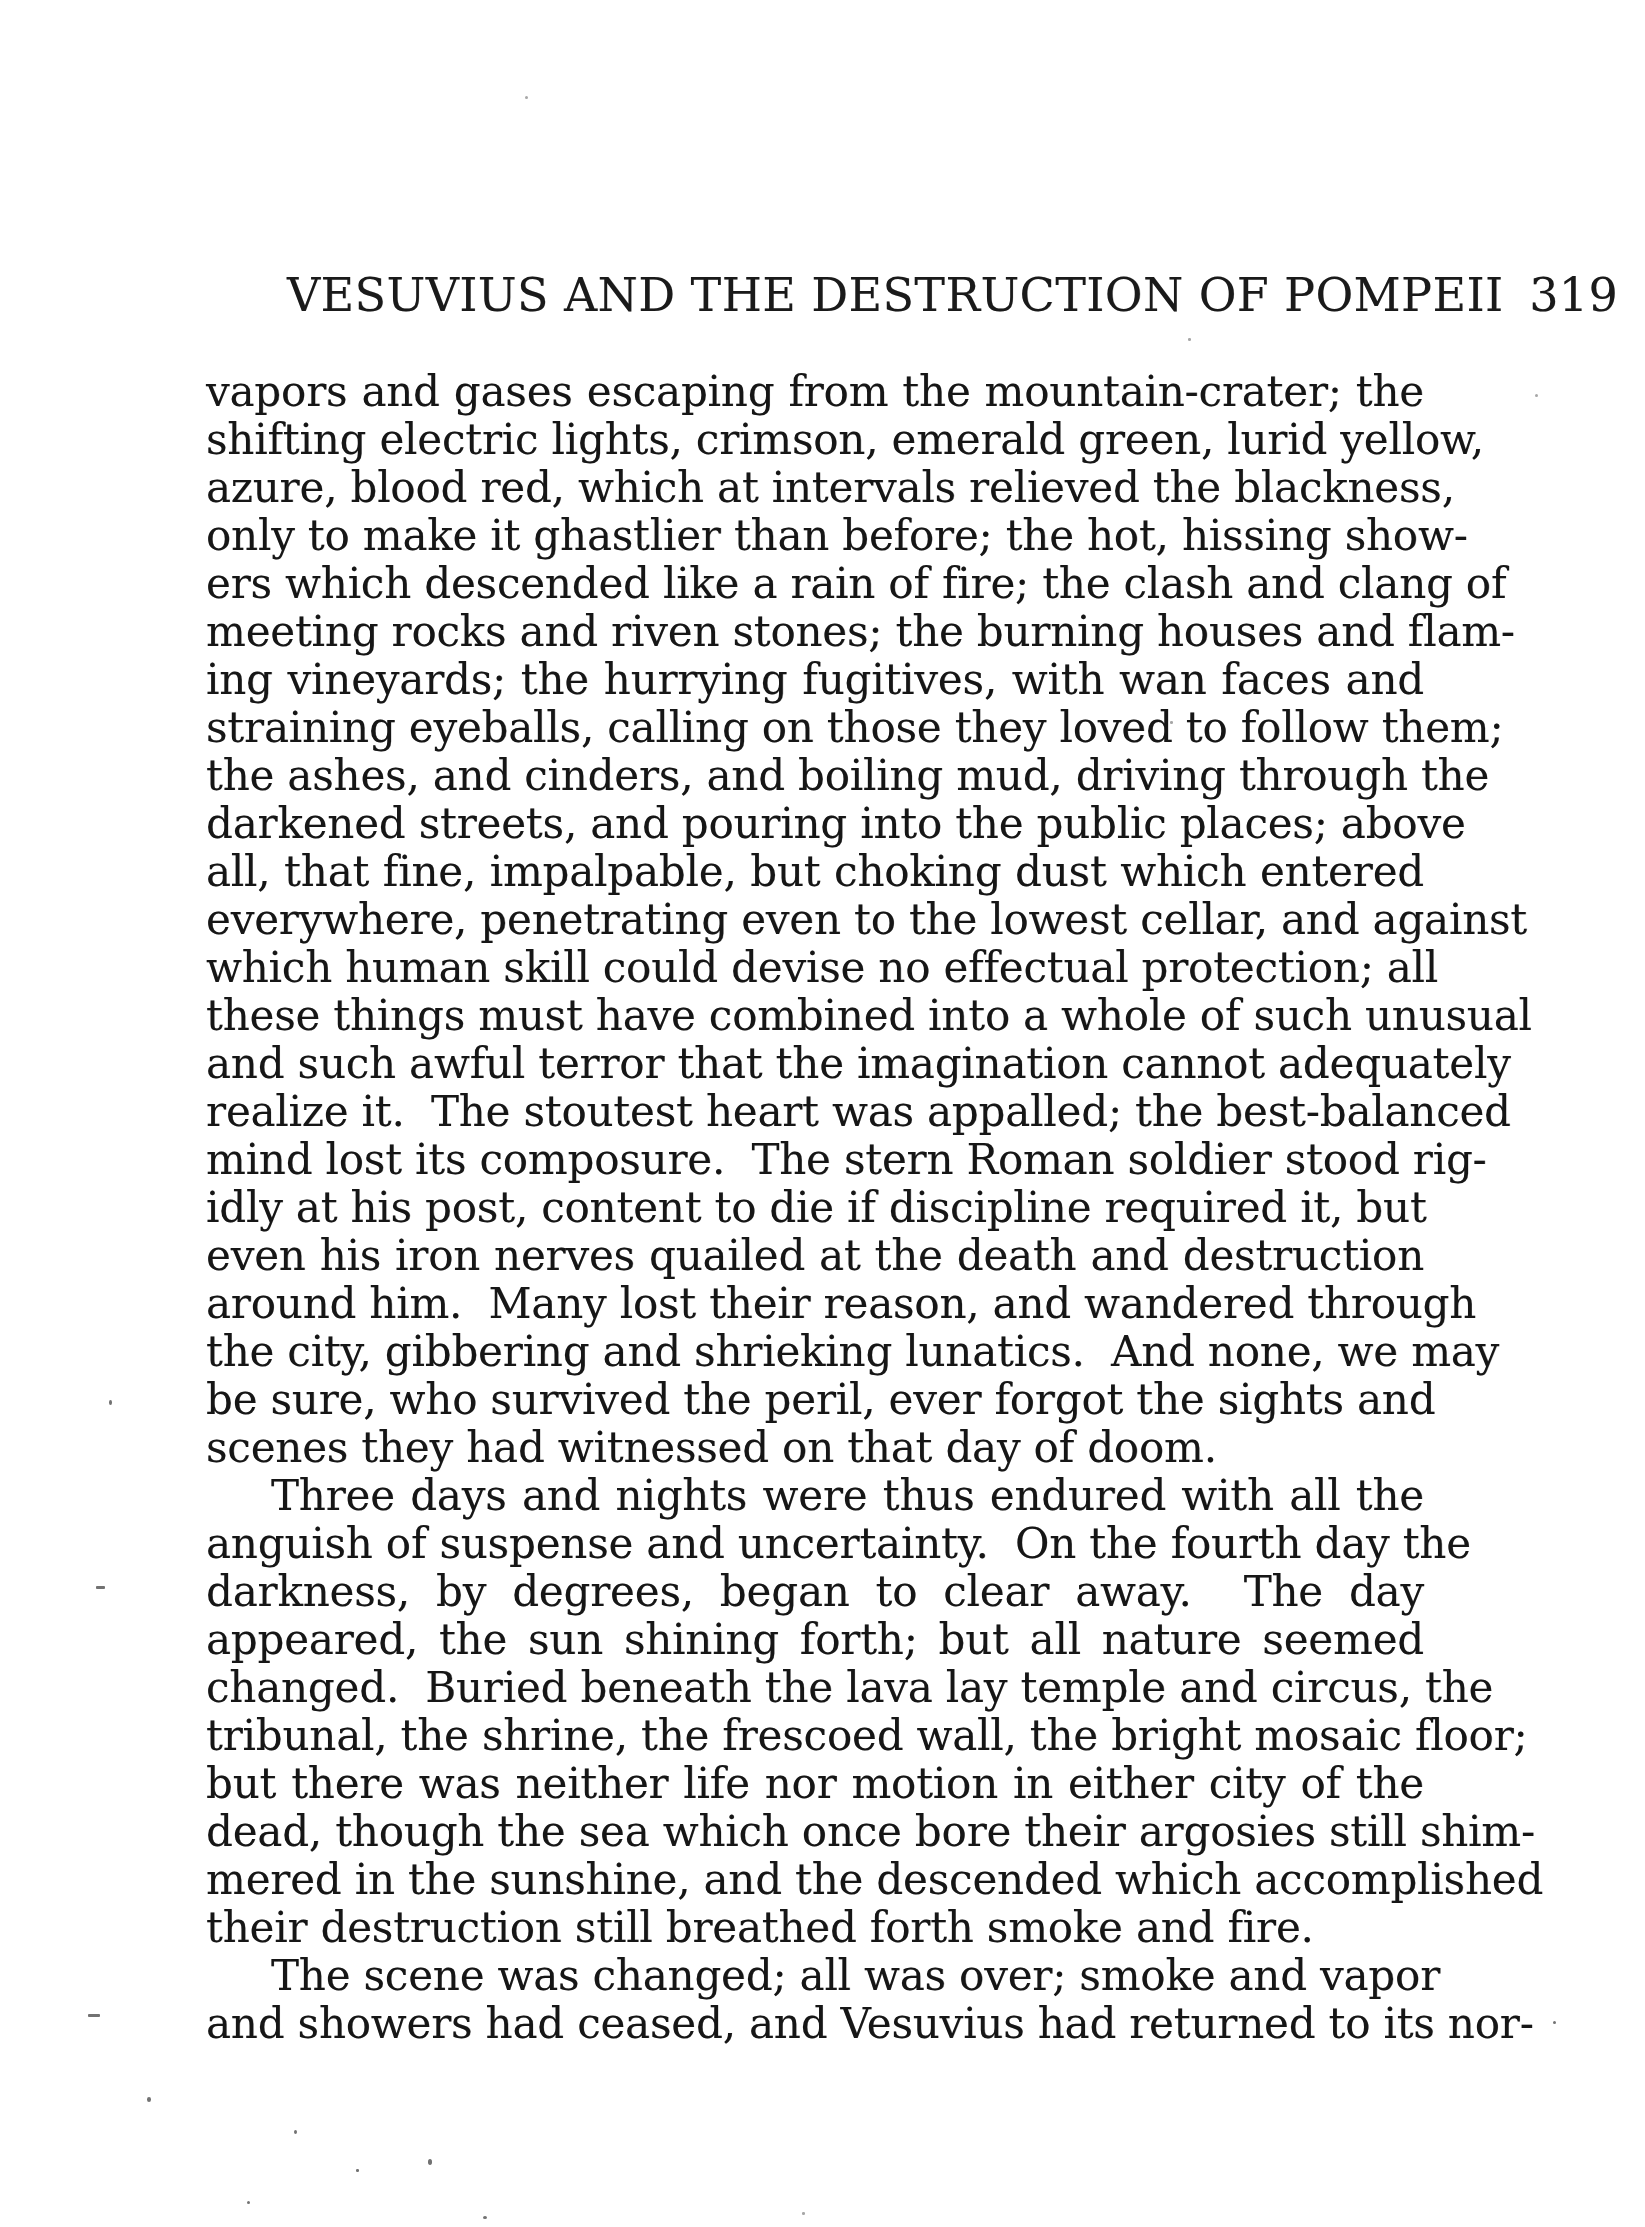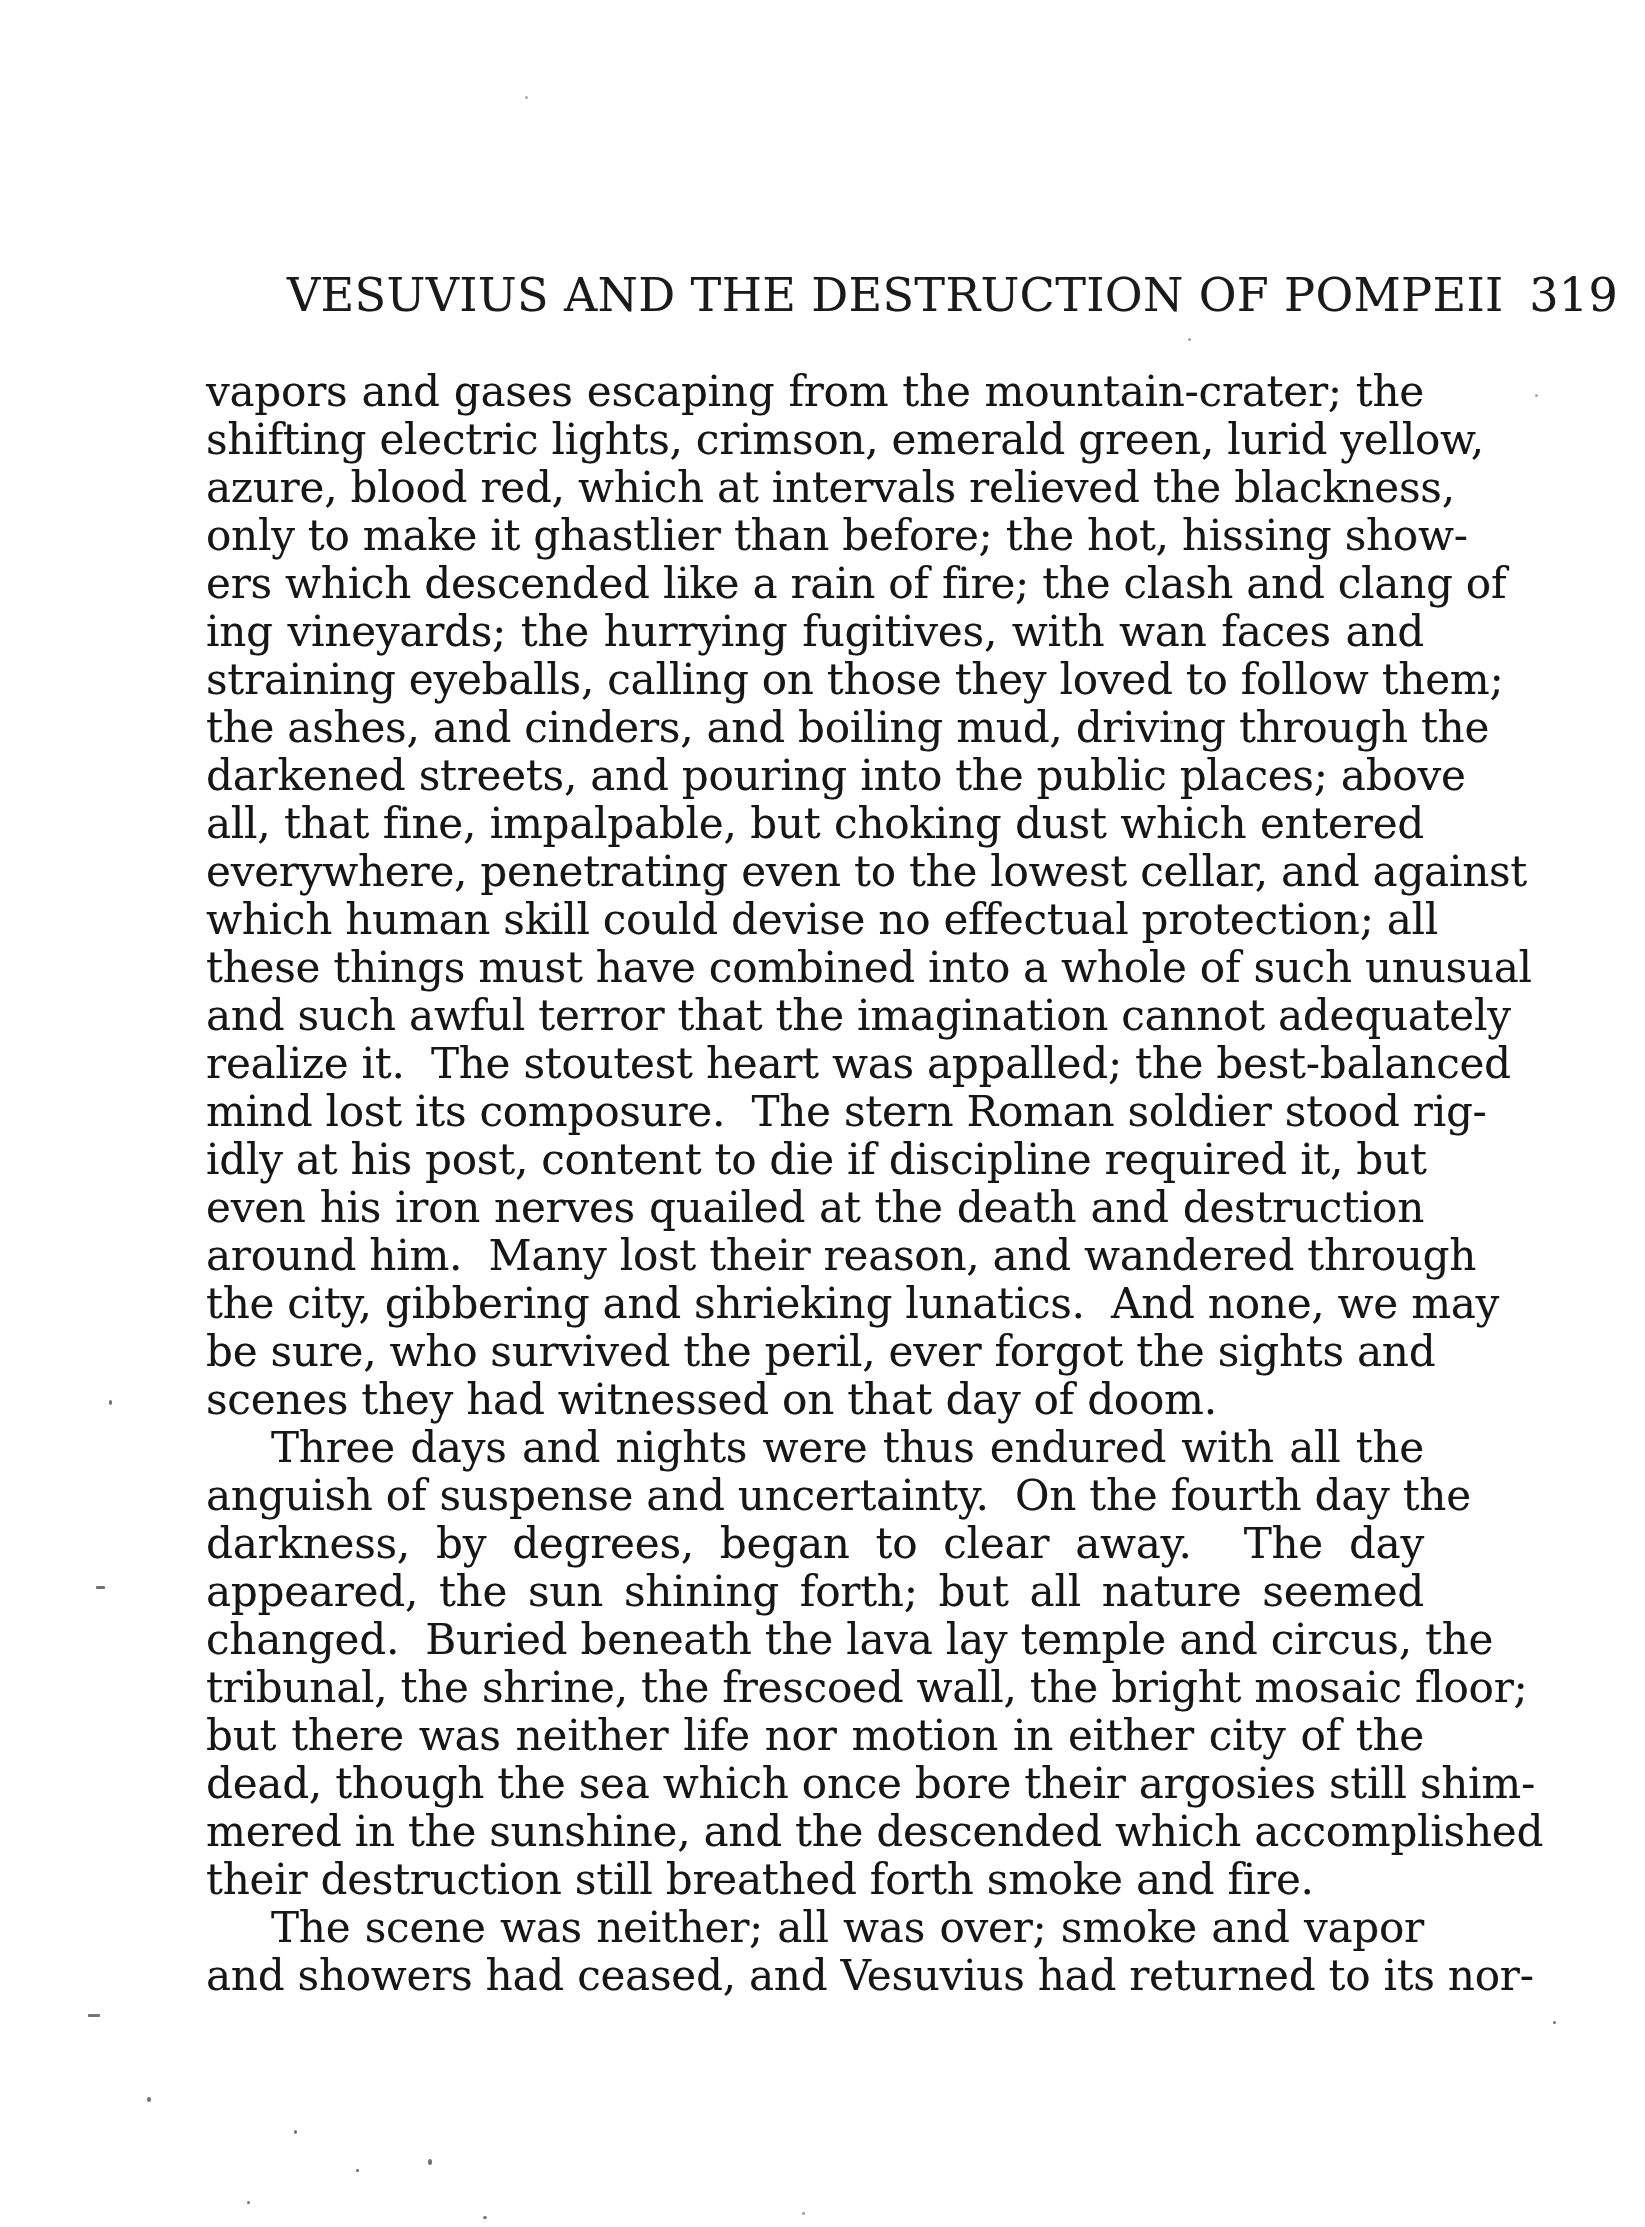--- a/index.html
+++ b/index.html
@@ -61,20 +61,21 @@
   <div class="running-header">
     <span>VESUVIUS AND THE DESTRUCTION OF POMPEII</span><span class="pagenum">319</span>
   </div>
 
   <div class="textblock">
     <div class="line">vapors and gases escaping from the mountain-crater; the</div>
     <div class="line">shifting electric lights, crimson, emerald green, lurid yellow,</div>
     <div class="line">azure, blood red, which at intervals relieved the blackness,</div>
     <div class="line">only to make it ghastlier than before; the hot, hissing show-</div>
     <div class="line">ers which descended like a rain of fire; the clash and clang of</div>
+    <div class="line">meeting rocks and riven stones; the burning houses and flam-</div>
     <div class="line">ing vineyards; the hurrying fugitives, with wan faces and</div>
     <div class="line">straining eyeballs, calling on those they loved to follow them;</div>
     <div class="line">the ashes, and cinders, and boiling mud, driving through the</div>
     <div class="line">darkened streets, and pouring into the public places; above</div>
     <div class="line">all, that fine, impalpable, but choking dust which entered</div>
     <div class="line">everywhere, penetrating even to the lowest cellar, and against</div>
     <div class="line">which human skill could devise no effectual protection; all</div>
     <div class="line">these things must have combined into a whole of such unusual</div>
     <div class="line">and such awful terror that the imagination cannot adequately</div>
     <div class="line">realize it.&nbsp; The stoutest heart was appalled; the best-balanced</div>
@@ -88,21 +89,21 @@
     <div class="line indent">Three days and nights were thus endured with all the</div>
     <div class="line">anguish of suspense and uncertainty.&nbsp; On the fourth day the</div>
     <div class="line">darkness, by degrees, began to clear away.&nbsp; The day</div>
     <div class="line">appeared, the sun shining forth; but all nature seemed</div>
     <div class="line">changed.&nbsp; Buried beneath the lava lay temple and circus, the</div>
     <div class="line">tribunal, the shrine, the frescoed wall, the bright mosaic floor;</div>
     <div class="line">but there was neither life nor motion in either city of the</div>
     <div class="line">dead, though the sea which once bore their argosies still shim-</div>
     <div class="line">mered in the sunshine, and the descended which accomplished</div>
     <div class="line pend">their destruction still breathed forth smoke and fire.</div>
-    <div class="line indent">The scene was neither; all was over; smoke and vapor</div>
+    <div class="line indent">The scene was changed; all was over; smoke and vapor</div>
     <div class="line">and showers had ceased, and Vesuvius had returned to its nor-</div>
   </div>
 
   <div class="speck faint" style="left:525px; top:96px; width:3.4px; height:3.4px;"></div>
   <div class="speck faint" style="left:1188px; top:338px; width:2.6px; height:2.6px;"></div>
   <div class="speck faint" style="left:1535px; top:394px; width:3.4px; height:3.4px;"></div>
   <div class="speck faint" style="left:1170px; top:721px; width:2.6px; height:2.6px;"></div>
   <div class="speck" style="left:109px; top:1400px; width:3.4px; height:5.1px;"></div>
   <div class="speck dash" style="left:96px; top:1586px; width:8.5px;"></div>
   <div class="speck dash" style="left:88px; top:2014px; width:12px;"></div>

